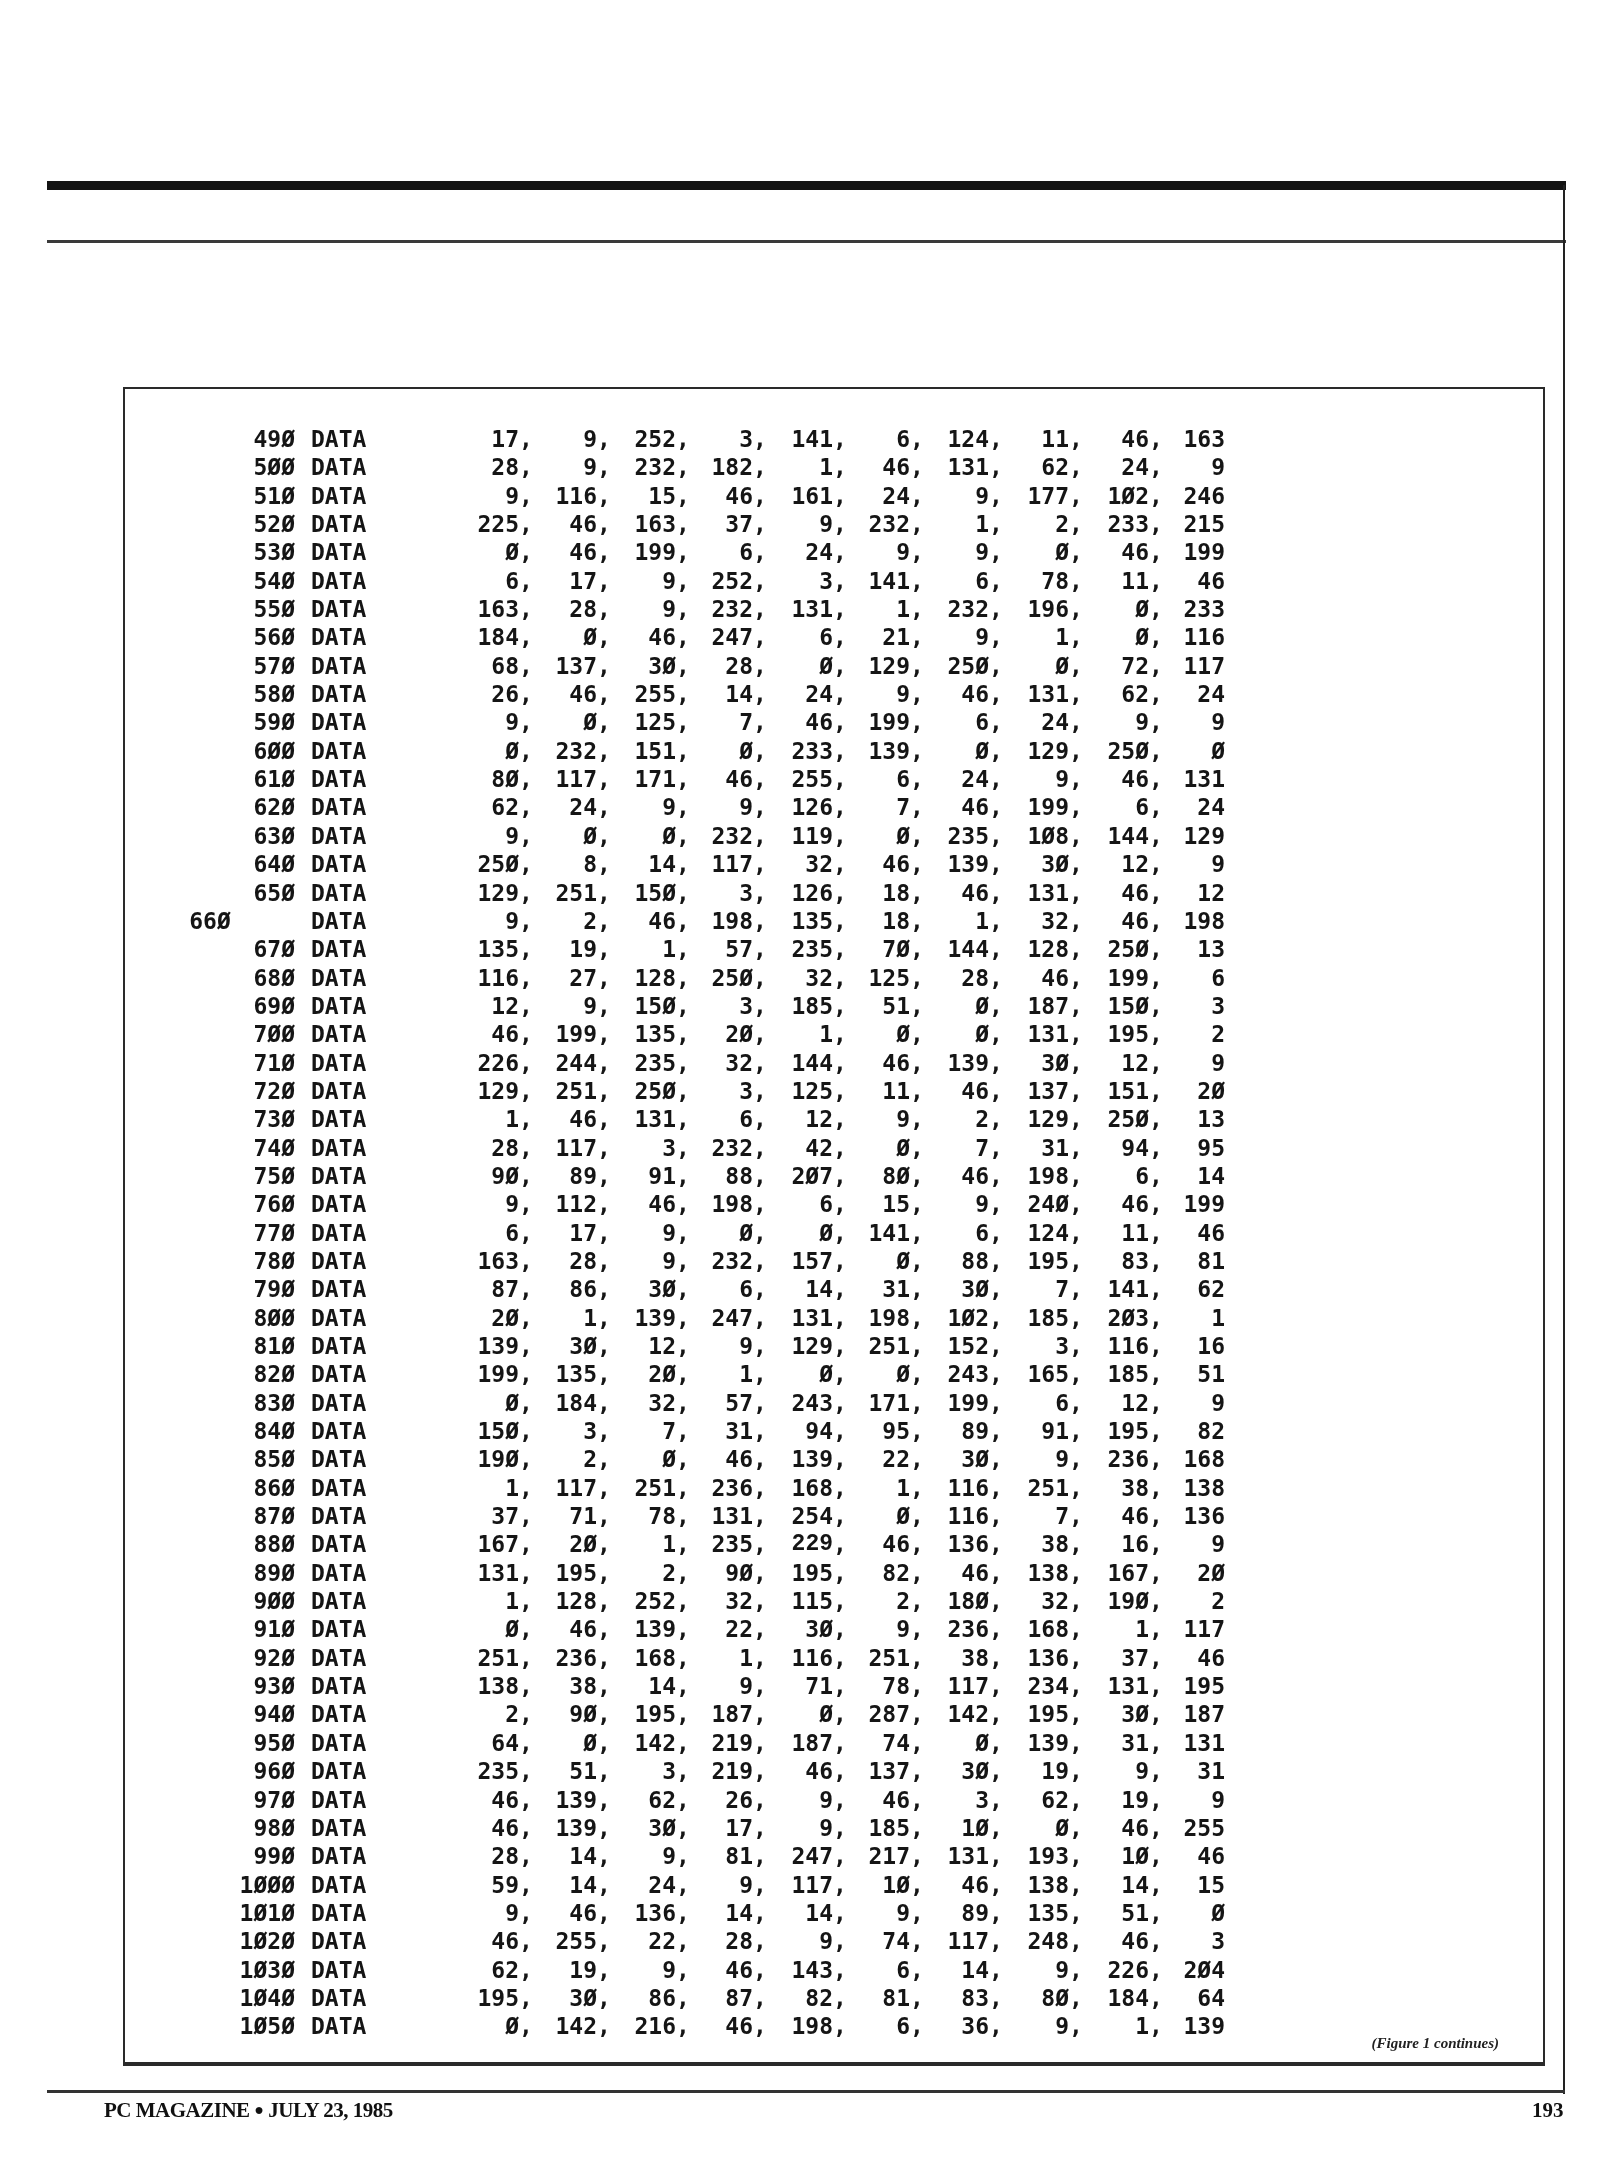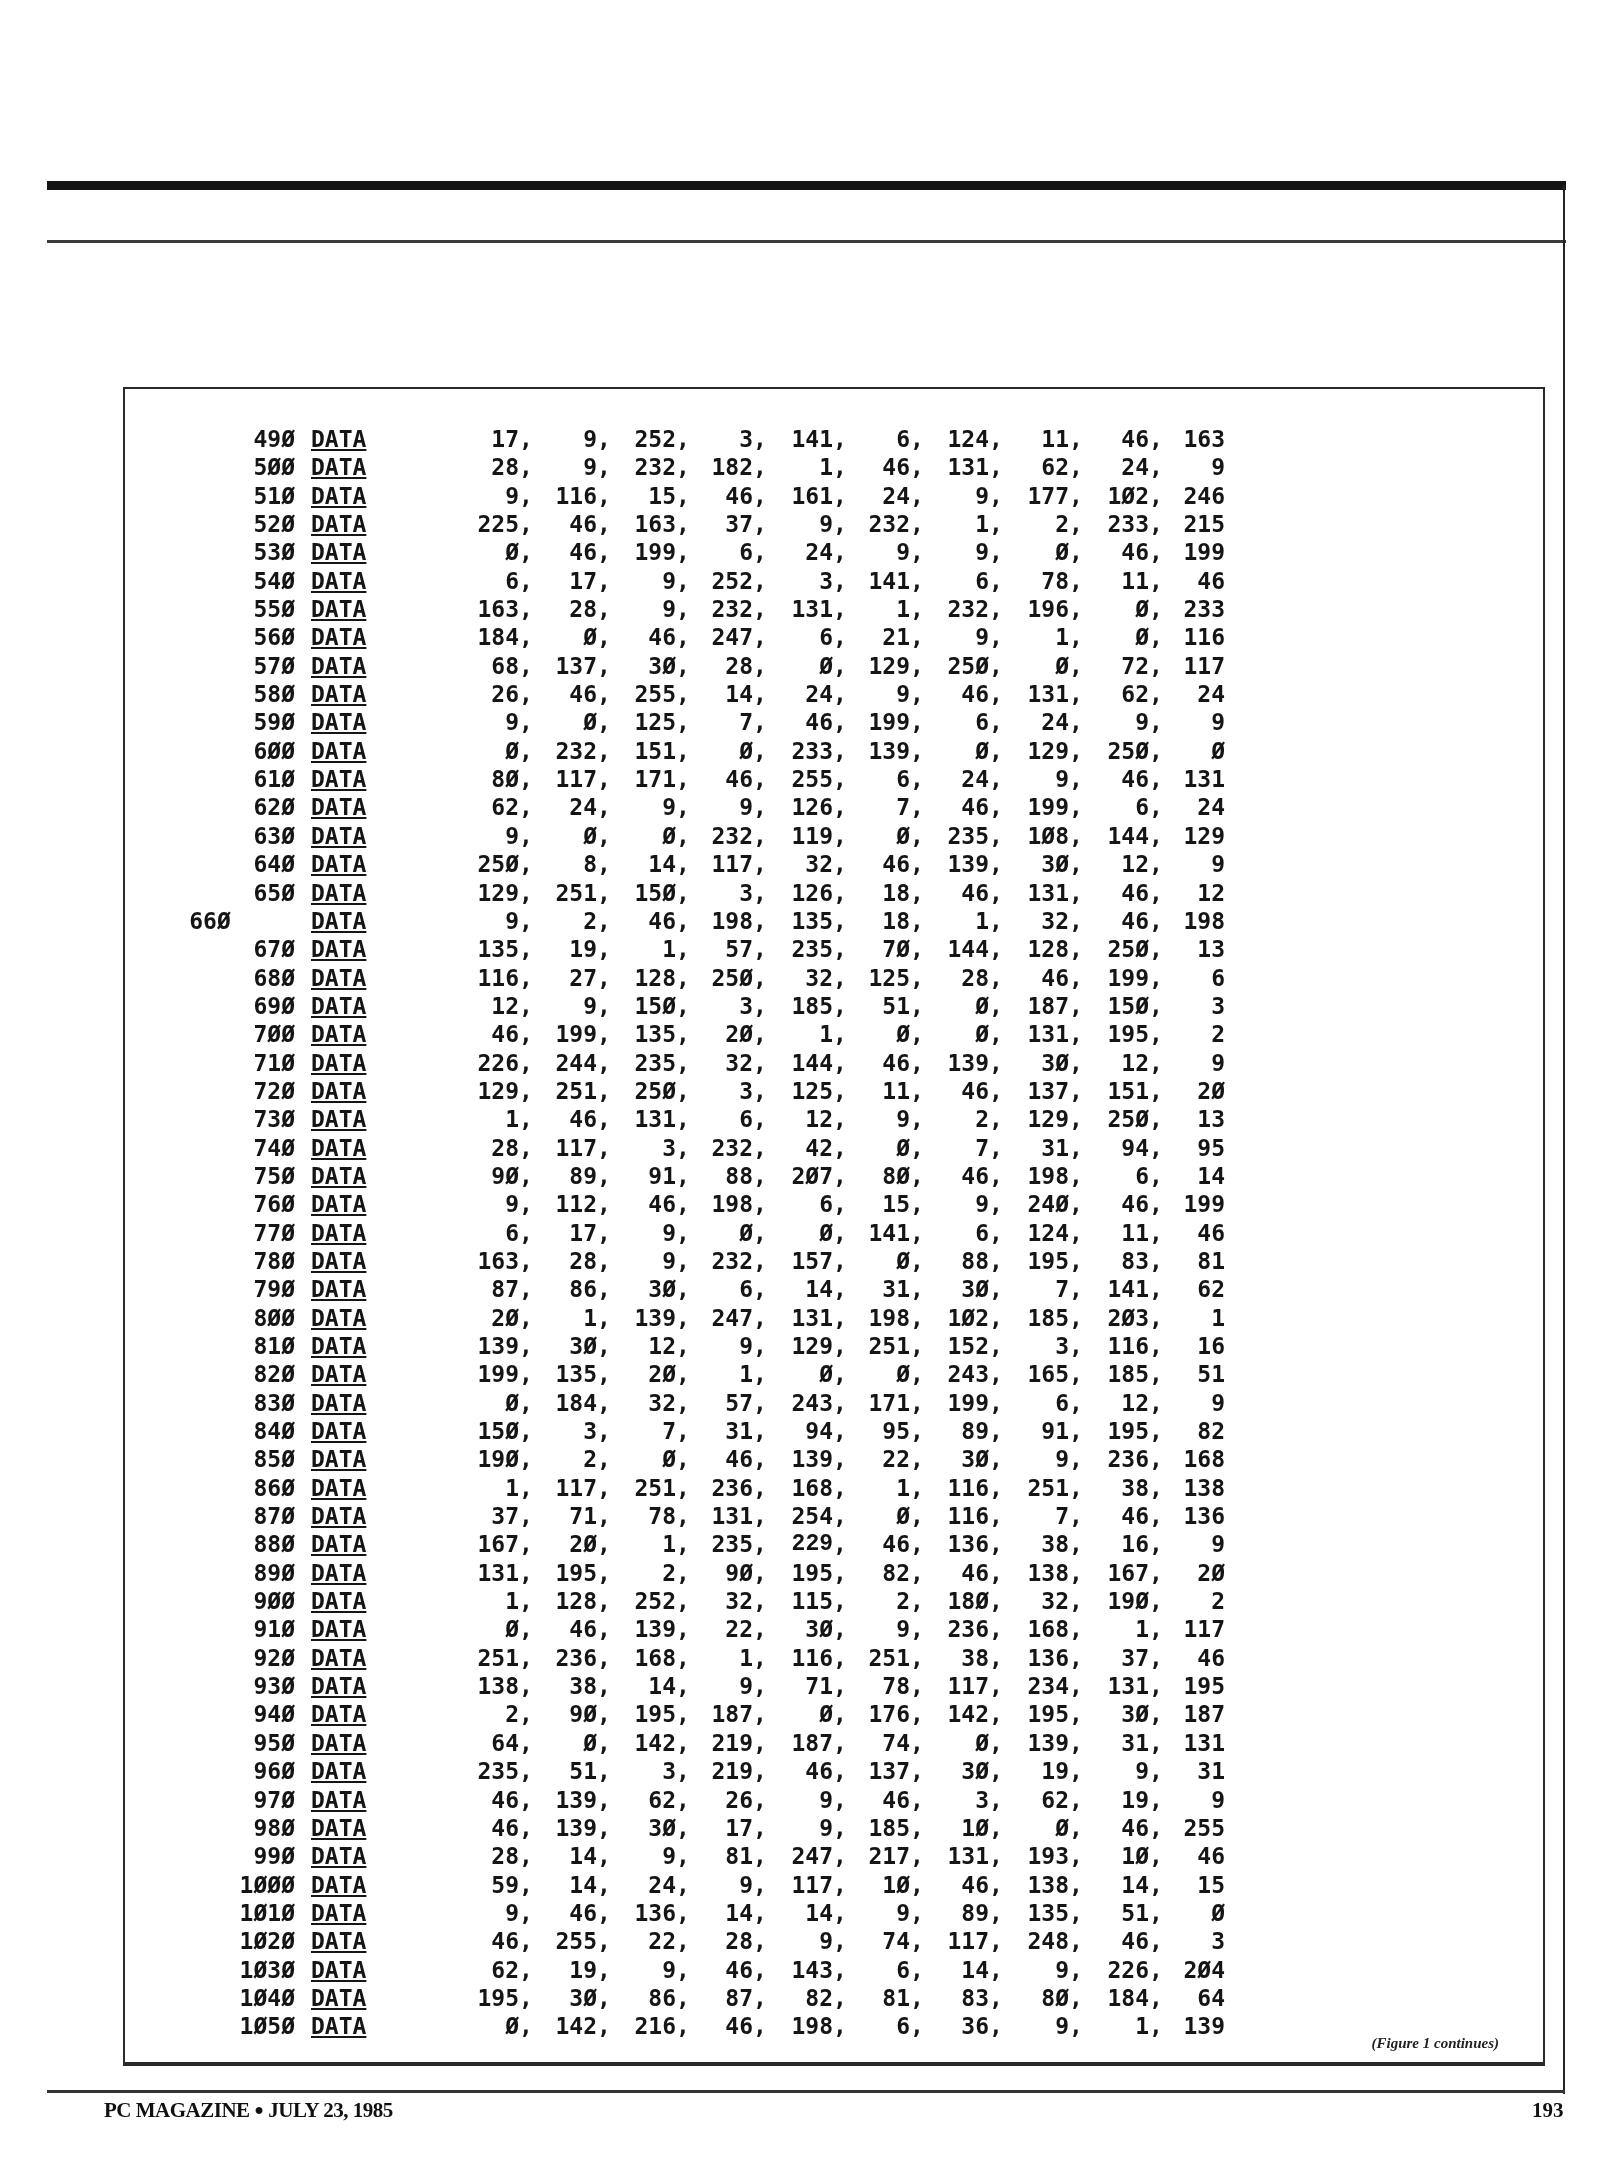--- a/index.html
+++ b/index.html
@@ -7,21 +7,21 @@
   .rule-thick { position: absolute; left: 47px; top: 181px; width: 1519px; height: 9px; background: #141414; }
   .rule-thin { position: absolute; left: 47px; top: 240px; width: 1519px; height: 3px; background: #3a3a3a; }
   .rule-right { position: absolute; left: 1563px; top: 185px; width: 2px; height: 1909px; background: #222; }
   .rule-footer { position: absolute; left: 47px; top: 2090px; width: 1518px; height: 3px; background: #333; }
   .figure-box { position: absolute; left: 123px; top: 387px; width: 1422px; height: 1679px; border: 2px solid #2a2a2a; border-bottom-width: 4px; box-sizing: border-box; }
   .listing { position: absolute; left: 0; top: 36px; width: 100%; margin: 0; padding: 0; list-style: none;
     font-family: "DejaVu Sans Mono", "Liberation Mono", monospace; font-weight: bold; font-size: 23px; line-height: 28.35px; color: #151515; }
   .row { position: relative; height: 28.35px; white-space: nowrap; }
   .row span { position: absolute; top: 0; }
   .ln { right: 1246px; text-align: right; }
-  .kw { left: 200px; text-decoration: underline; }
+  .kw { left: 200px; }
   .v { text-align: right; }
   .caption { position: absolute; right: 44px; bottom: 10px; font-family: "Liberation Serif", serif; font-style: italic; font-weight: bold; font-size: 15px; color: #222; }
   .footer-left { position: absolute; left: 104px; top: 2098px; font-family: "Liberation Serif", serif; font-size: 21px; font-weight: bold; letter-spacing: -0.5px; color: #111; }
   .footer-page { position: absolute; left: 1532px; top: 2098px; font-family: "Liberation Serif", serif; font-size: 21px; font-weight: bold; color: #111; }
 </style>
 </head>
 <body>
 
 <div class="rule-thick"></div>
 <div class="rule-thin"></div>
@@ -1070,21 +1070,21 @@
         <span class="v" style="left: 274px; width: 120px;">2</span>
         <span style="left: 394px;">,</span>
         <span class="v" style="left: 352px; width: 120px;">9Ø</span>
         <span style="left: 472px;">,</span>
         <span class="v" style="left: 431px; width: 120px;">195</span>
         <span style="left: 551px;">,</span>
         <span class="v" style="left: 508px; width: 120px;">187</span>
         <span style="left: 628px;">,</span>
         <span class="v" style="left: 588px; width: 120px;">Ø</span>
         <span style="left: 708px;">,</span>
-        <span class="v" style="left: 665px; width: 120px;">176</span>
+        <span class="v" style="left: 665px; width: 120px;">287</span>
         <span style="left: 785px;">,</span>
         <span class="v" style="left: 744px; width: 120px;">142</span>
         <span style="left: 864px;">,</span>
         <span class="v" style="left: 824px; width: 120px;">195</span>
         <span style="left: 944px;">,</span>
         <span class="v" style="left: 904px; width: 120px;">3Ø</span>
         <span style="left: 1024px;">,</span>
         <span class="v" style="left: 980px; width: 120px;">187</span>
       </li>
       <li class="row">

